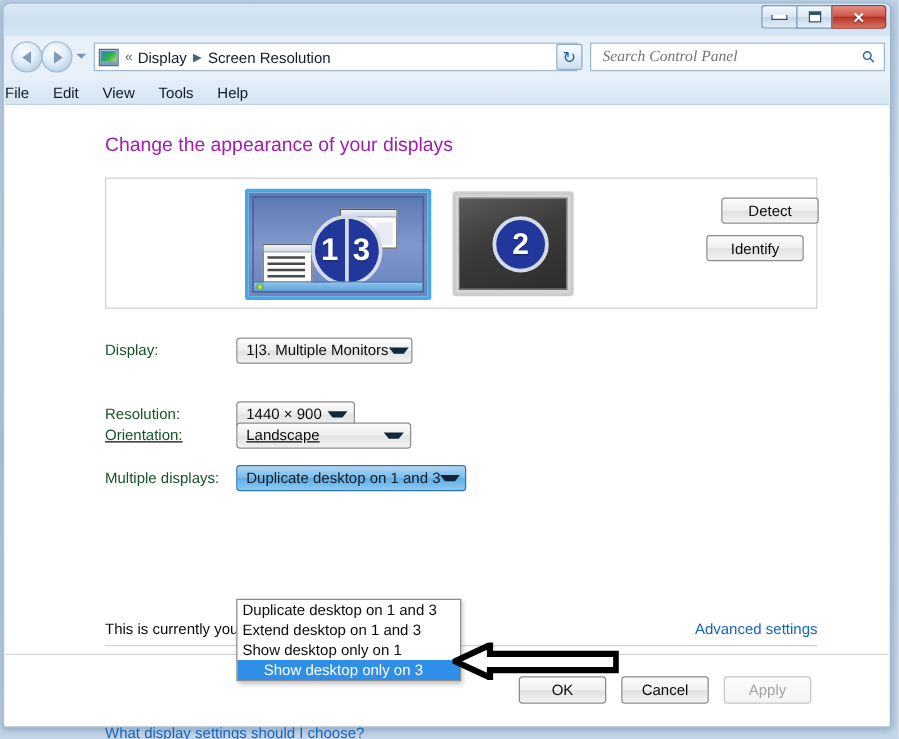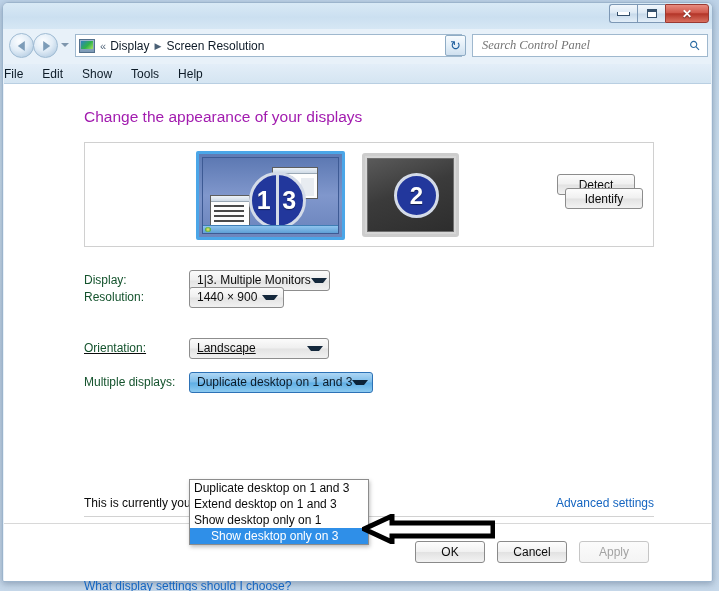--- a/index.html
+++ b/index.html
@@ -424,21 +424,21 @@
     border: 1px solid #8c8c8c;
     border-radius: 3px;
     background: linear-gradient(180deg, #fcfcfc 0%, #f0f0f0 48%, #e2e2e2 52%, #f2f2f2 100%);
     font-size: 12px;
     color: #0c0c0c;
     display: flex;
     align-items: center;
     justify-content: center;
     box-sizing: border-box;
   }
-  #btn-detect { left: 472px; top: 15px; margin-top: 16px; }
+  #btn-detect { left: 492px; top: 15px; }
   #btn-identify { left: 480px; top: 45px; }
 
   
   .frow {
     position: absolute;
     left: 80px;
     height: 22px;
     font-size: 12px;
     color: #0c0c0c;
     display: flex;
@@ -467,21 +467,21 @@
   .combo .carrow {
     margin-left: auto;
     padding-left: 8px;
     width: 0; height: 0;
     border-left: 4px solid transparent;
     border-right: 4px solid transparent;
     border-top: 5px solid #14283c;
   }
   #row-display { top: 185px; }
   #row-display .combo { width: 141px; }
-  #row-resolution { top: 202px; align-items: center; }
+  #row-resolution { top: 236px; align-items: center; }
   #row-resolution .combo { width: 95px; }
   #row-orientation { top: 253px; text-decoration: underline; }
   #row-orientation .combo { width: 140px; }
   #row-multiple { top: 287px; }
 
   
   #combo-multiple {
     width: 184px;
     background: linear-gradient(180deg, #aed6f4 0%, #7cbce9 48%, #5faee4 52%, #8ccaf0 100%);
     border: 1px solid #2d72b6;
@@ -641,21 +641,21 @@
 
     <div id="searchbox">
       <input type="text" placeholder="Search Control Panel" style="">
       <span id="search-icon">⚲</span>
     </div>
   </div>
 
   <div id="menubar">
     <span class="menuitem">File</span>
     <span class="menuitem">Edit</span>
-    <span class="menuitem">Show</span>
+    <span class="menuitem">View</span>
     <span class="menuitem">Tools</span>
     <span class="menuitem">Help</span>
   </div>
 
   <div id="content">
 
     <div id="page-title">Change the appearance of your displays</div>
 
     <div id="preview-panel">
 

